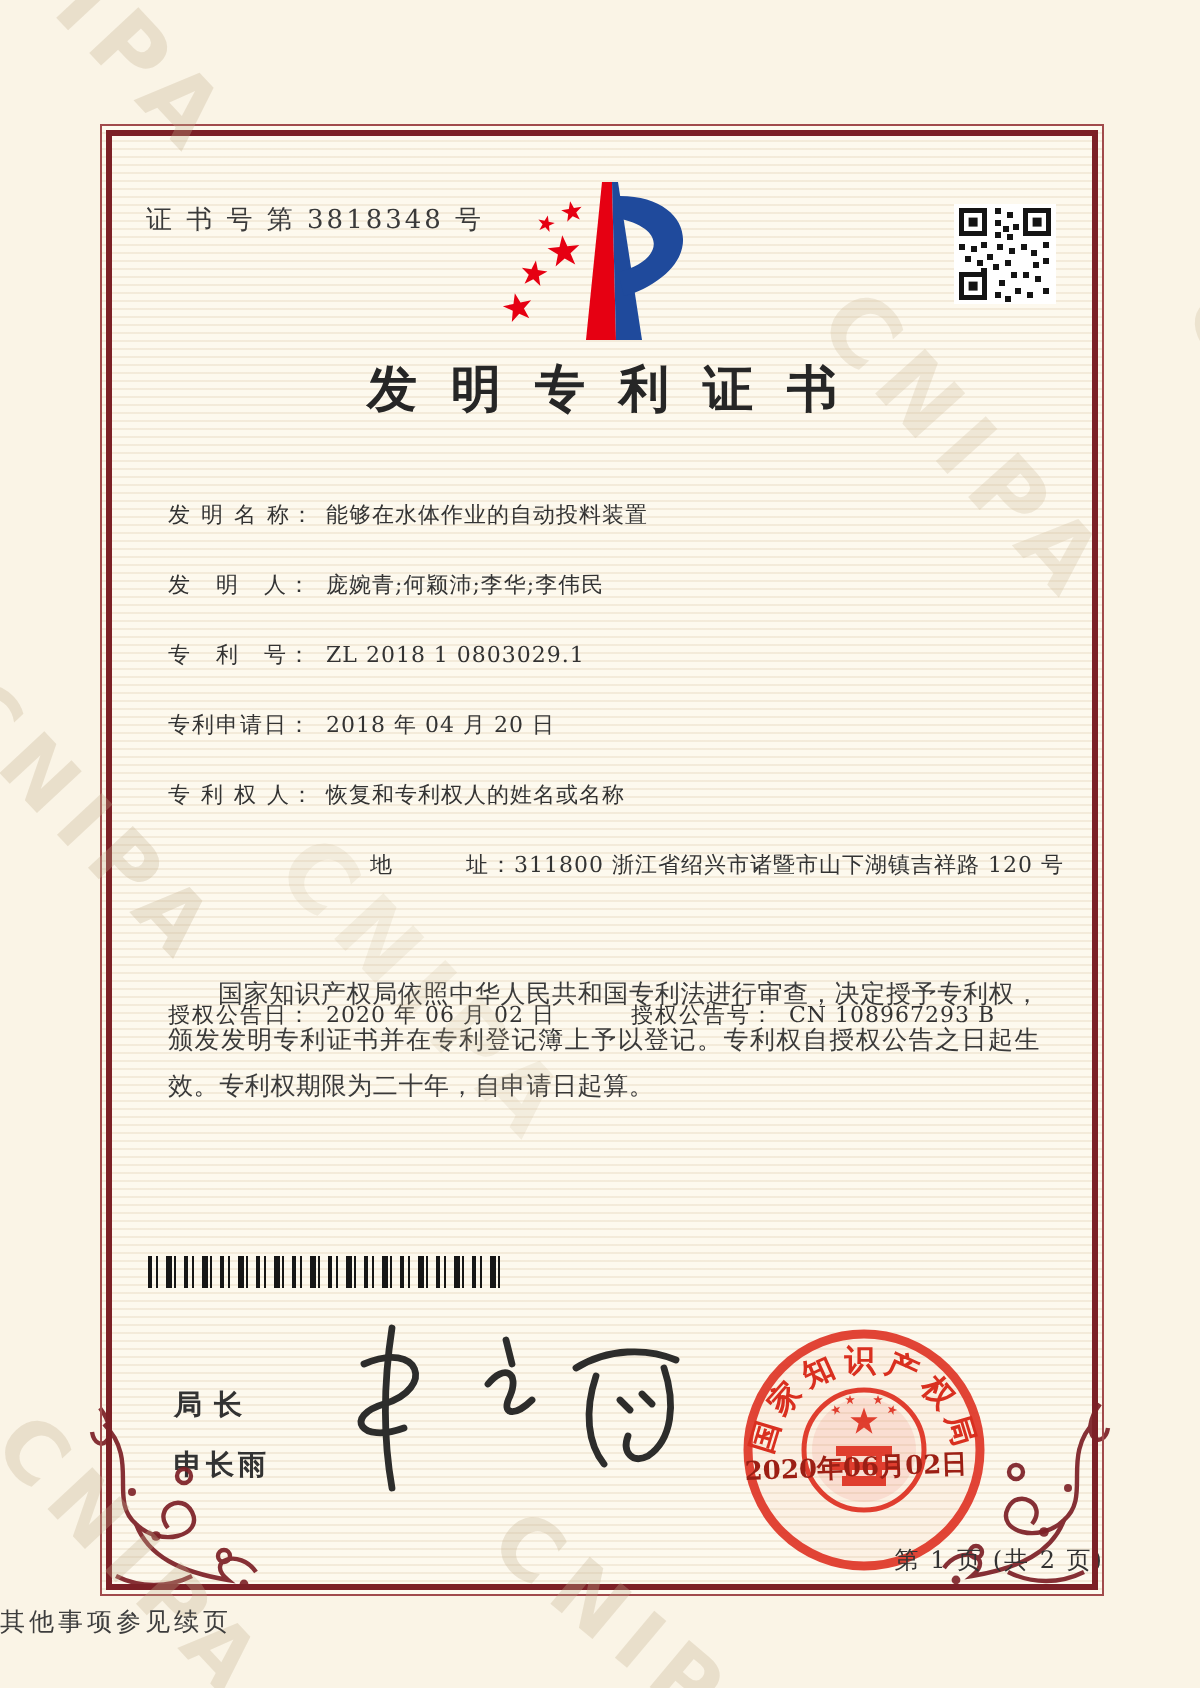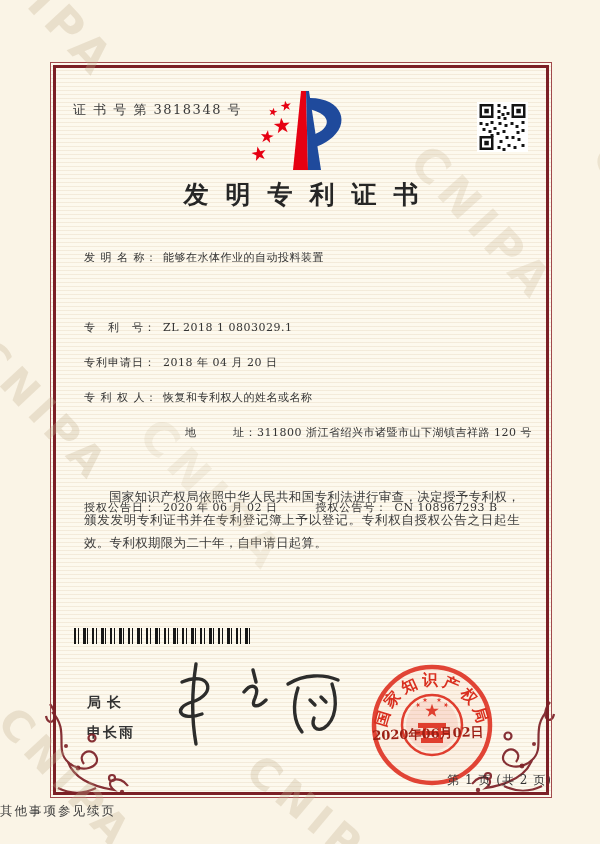--- a/index.html
+++ b/index.html
@@ -166,20 +166,23 @@
       <rect x="20" y="44" width="3" height="3"></rect>
         <rect x="25" y="46" width="3" height="3"></rect>
     </g>
   </svg>
 
   <div class="cert-item title">发明专利证书</div>
 
   <div class="cert-item row r0">
     <span class="flabel">发 明 名 称：</span><span class="fvalue">能够在水体作业的自动投料装置</span>
   </div>
+  <div class="cert-item row r1">
+    <span class="flabel">发　明　人：</span><span class="fvalue">庞婉青;何颖沛;李华;李伟民</span>
+  </div>
   <div class="cert-item row r2">
     <span class="flabel">专　利　号：</span><span class="fvalue">ZL 2018 1 0803029.1</span>
   </div>
   <div class="cert-item row r3">
     <span class="flabel">专利申请日：</span><span class="fvalue">2018 年 04 月 20 日</span>
   </div>
   <div class="cert-item row r4">
     <span class="flabel">专 利 权 人：</span><span class="fvalue">恢复和专利权人的姓名或名称</span>
   </div>
   <div class="cert-item row r5">

